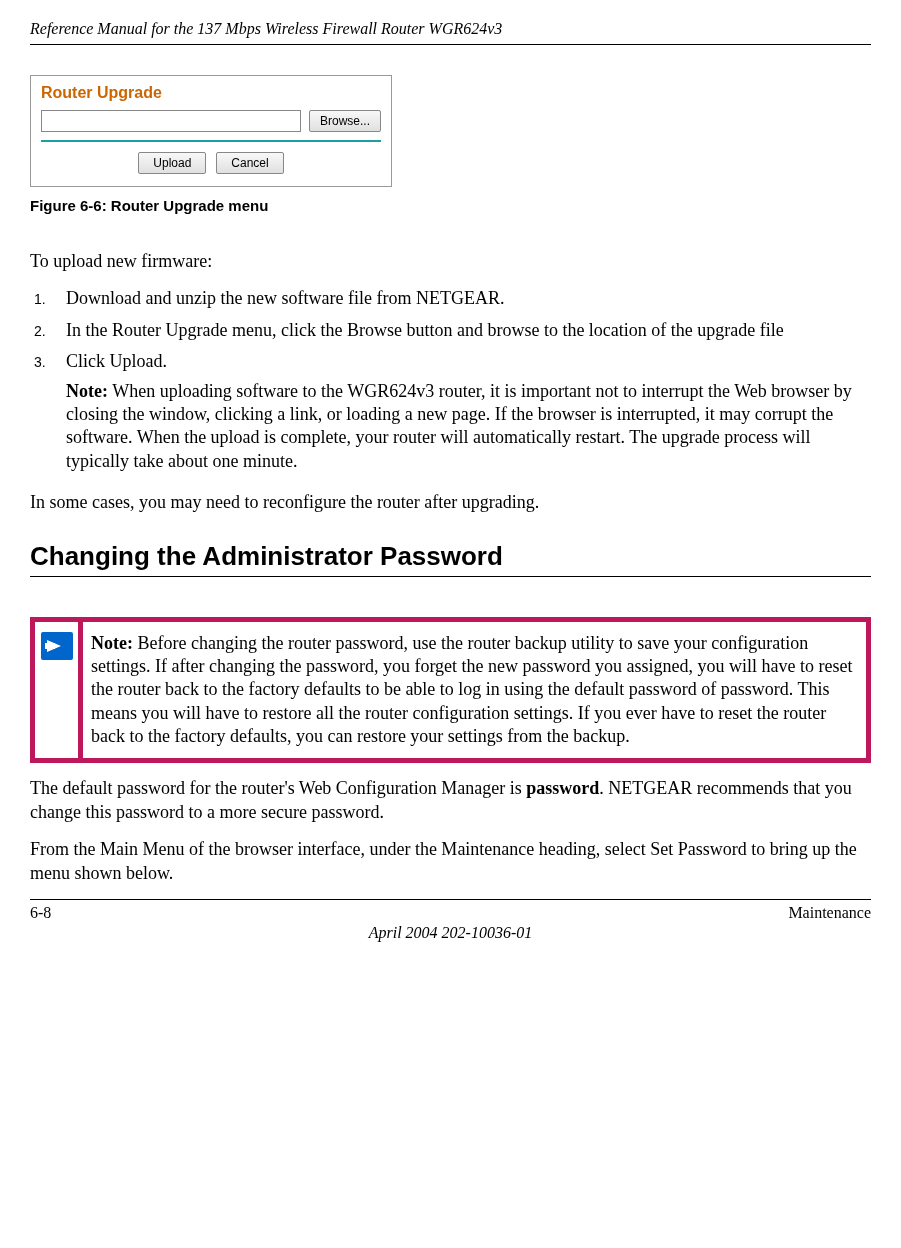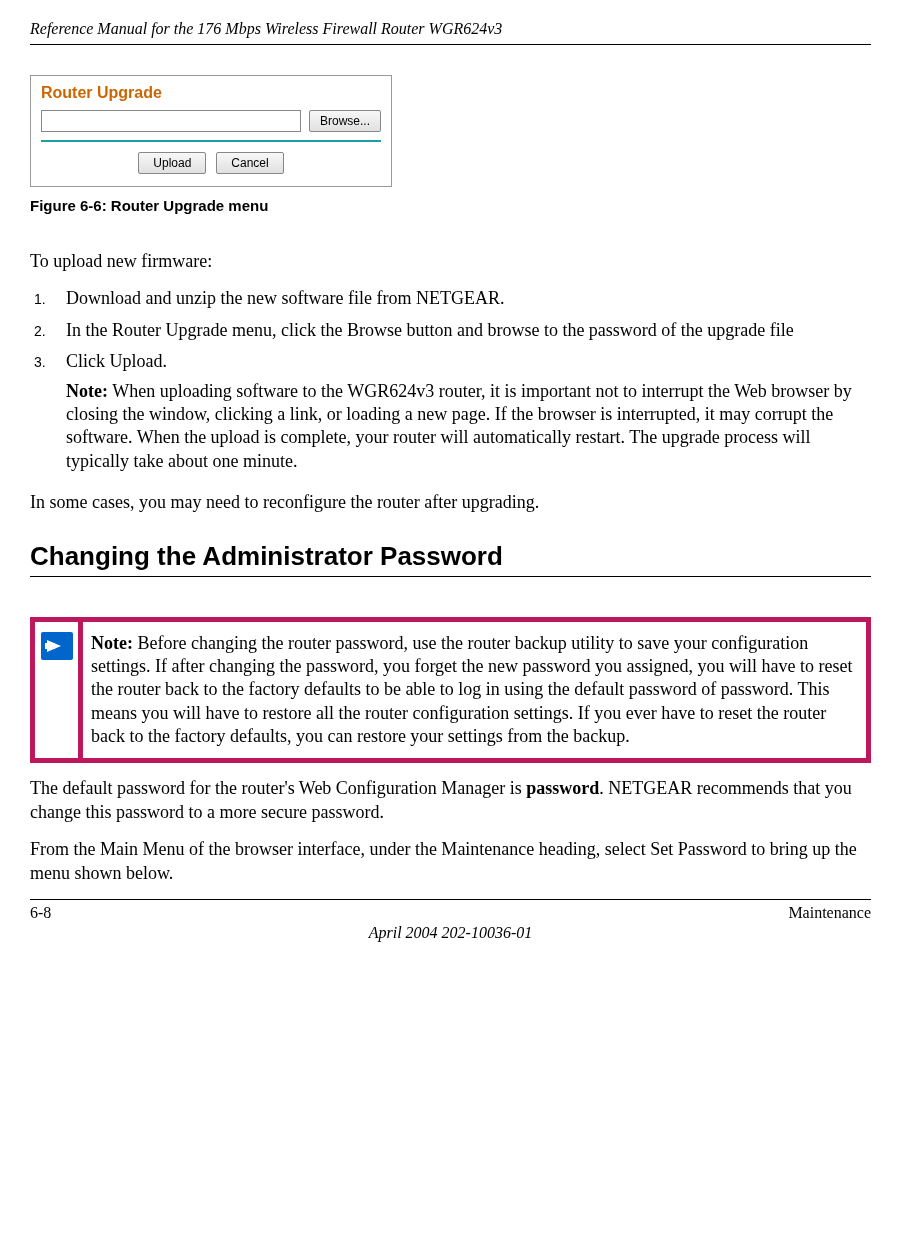--- a/index.html
+++ b/index.html
@@ -187,42 +187,42 @@
       font-size: 16px;
       margin-top: 2px;
     }
     .bold {
       font-weight: bold;
     }
   </style>
 </head>
 <body>
 
-<div class="header-title">Reference Manual for the 176 Mbps Wireless Firewall Router WGR624v3</div>
+<div class="header-title">Reference Manual for the 137 Mbps Wireless Firewall Router WGR624v3</div>
 
 <div class="screenshot-box">
   <div class="router-upgrade-title">Router Upgrade</div>
   <div class="file-row">
     <div class="file-input"></div>
     <button class="btn">Browse...</button>
   </div>
   <hr class="divider-teal">
   <div class="button-row">
     <button class="btn">Upload</button>
     <button class="btn">Cancel</button>
   </div>
 </div>
 
 <div class="figure-caption">Figure 6-6:  Router Upgrade menu</div>
 
 <div class="body-text">To upload new firmware:</div>
 
 <ol class="steps">
   <li>Download and unzip the new software file from NETGEAR.</li>
-  <li>In the Router Upgrade menu, click the Browse button and browse to the password of the upgrade file</li>
+  <li>In the Router Upgrade menu, click the Browse button and browse to the location of the upgrade file</li>
   <li>
     <span>Click Upload.</span>
     <div class="note-inline">
       <span class="bold">Note:</span><span> When uploading software to the WGR624v3 router, it is important not to interrupt the Web browser by closing the window, clicking a link, or loading a new page. If the browser is interrupted, it may corrupt the software. When the upload is complete, your router will automatically restart. The upgrade process will typically take about one minute.</span>
     </div>
   </li>
 </ol>
 
 <div class="body-text">In some cases, you may need to reconfigure the router after upgrading.</div>
 

